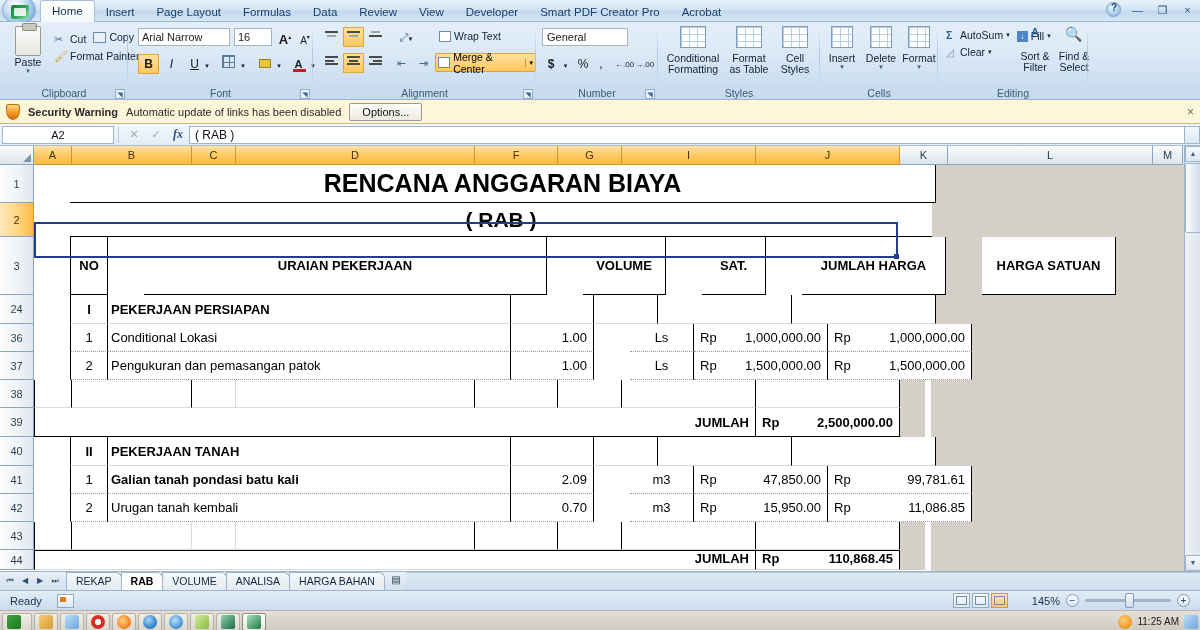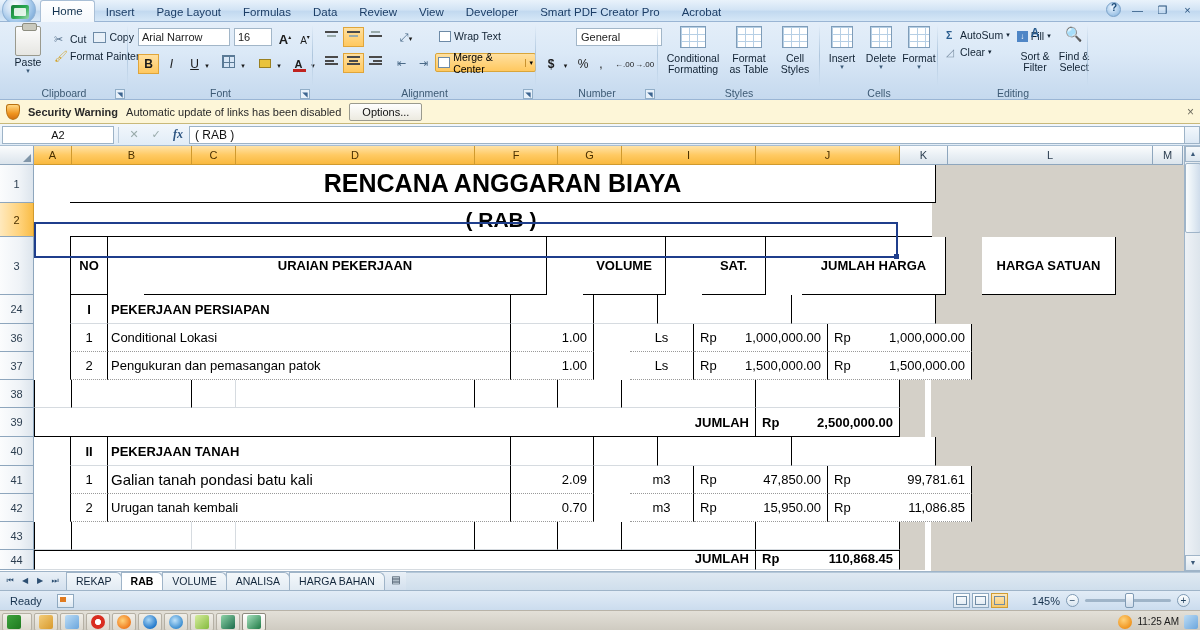--- a/index.html
+++ b/index.html
@@ -439,21 +439,21 @@
         <span style="font-size:10.5px;">Merge &amp; Center</span>
         <span style="font-size:7px;margin-left:4px;padding-left:3px;border-left:1px solid #c9922e;">▾</span>
       </div>
 
       <div class="glabel">Alignment</div>
       <div class="dlg-launcher">◥</div>
       <div class="divider"></div>
     </div>
 
     <div class="rgroup" style="left:536px; width:122px;">
-      <div class="numbox" style="left:6px; top:6px; width:86px;margin-left:34px;">General</div>
+      <div class="numbox" style="left:6px; top:6px; width:86px;">General</div>
       <div class="sq" style="left:6px; top:32px; width:18px;"><b>$</b></div>
       <div class="sq" style="left:24px; top:32px; width:11px;"><span style="font-size:7px;">▾</span></div>
       <div class="sq" style="left:38px; top:32px; width:18px;">%</div>
       <div class="sq" style="left:57px; top:32px; width:16px;">,</div>
       <div class="sq" style="left:78px; top:32px; width:18px;font-size:8px;">←<span>.00</span></div>
       <div class="sq" style="left:98px; top:32px; width:18px;font-size:8px;">→<span>.00</span></div>
       <div class="glabel">Number</div>
       <div class="dlg-launcher">◥</div>
       <div class="divider"></div>
     </div>
@@ -693,21 +693,21 @@
         <div class="cell br" style="width:403px;height:29px;font-weight:bold;font-size:13px;">PEKERJAAN TANAH</div>
         <div class="cell br" style="width:83px;height:29px;"></div>
         <div class="cell br" style="width:64px;height:29px;"></div>
         <div class="cell br" style="width:134px;height:29px;"></div>
         <div class="cell br" style="width:144px;height:29px;"></div>
         <div class="cell" style="width:25px;height:29px;border-right:none;border-bottom:none;background:#d4d0c8;"></div>
       </div>
 
       <div class="row">
         <div class="cell ctr bl br dotb" style="width:38px;height:28px;font-size:13px;">1</div>
-        <div class="cell br dotb" style="width:403px;height:28px;font-size:15px;">Galian tanah pondasi batu kali</div>
+        <div class="cell br dotb" style="width:403px;height:28px;font-size:13px;font-weight:bold;">Galian tanah pondasi batu kali</div>
         <div class="cell rgt br dotb" style="width:83px;height:28px;font-size:13px;padding-right:6px;">2.09</div>
         <div class="cell ctr br dotb" style="width:64px;height:28px;font-size:13px;">m3</div>
         <div class="cell br dotb" style="width:134px;height:28px;font-size:13px;justify-content:space-between;padding:0 6px;">
           <span>Rp</span>
           <span>47,850.00</span>
         </div>
         <div class="cell br dotb" style="width:144px;height:28px;font-size:13px;justify-content:space-between;padding:0 6px;">
           <span>Rp</span>
           <span>99,781.61</span>
         </div>

